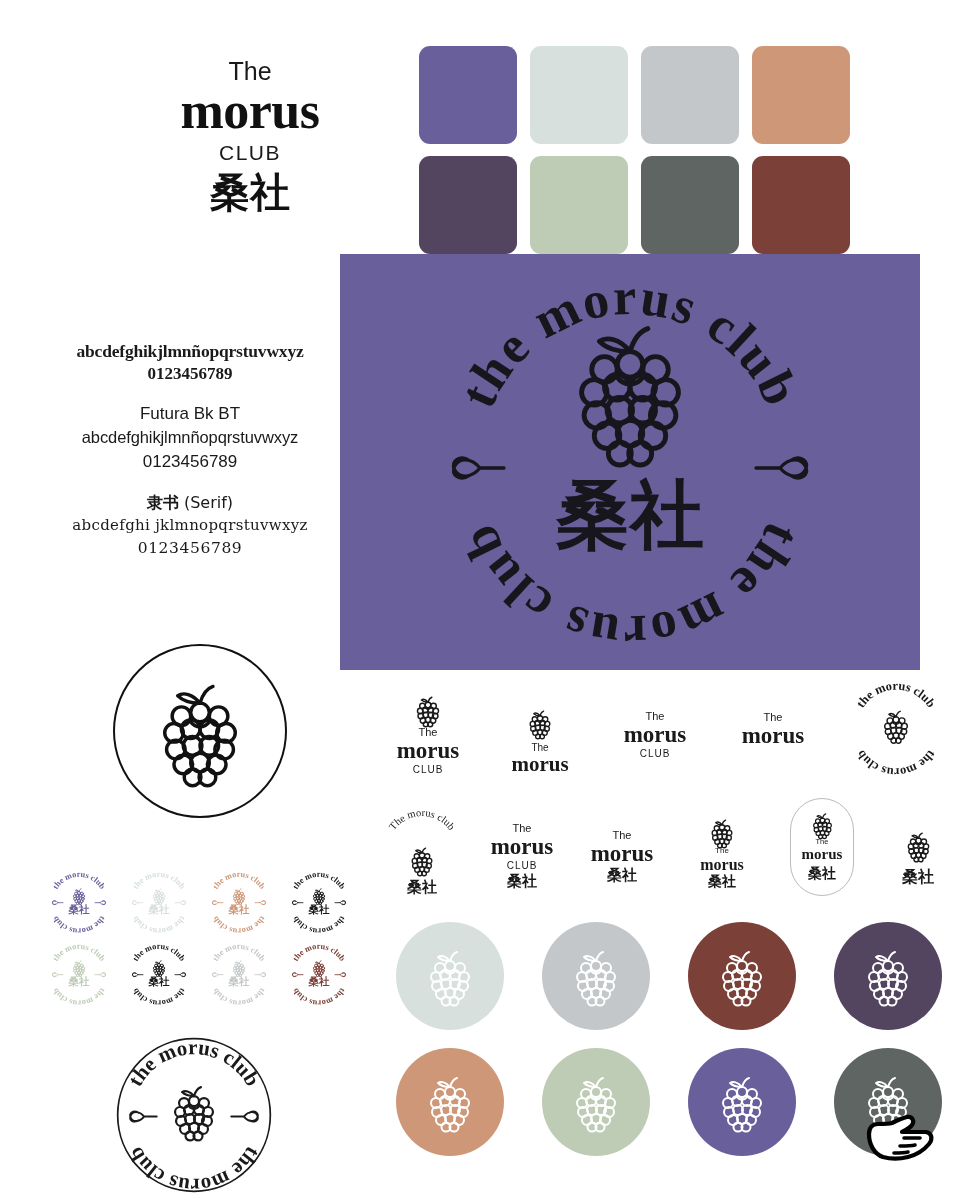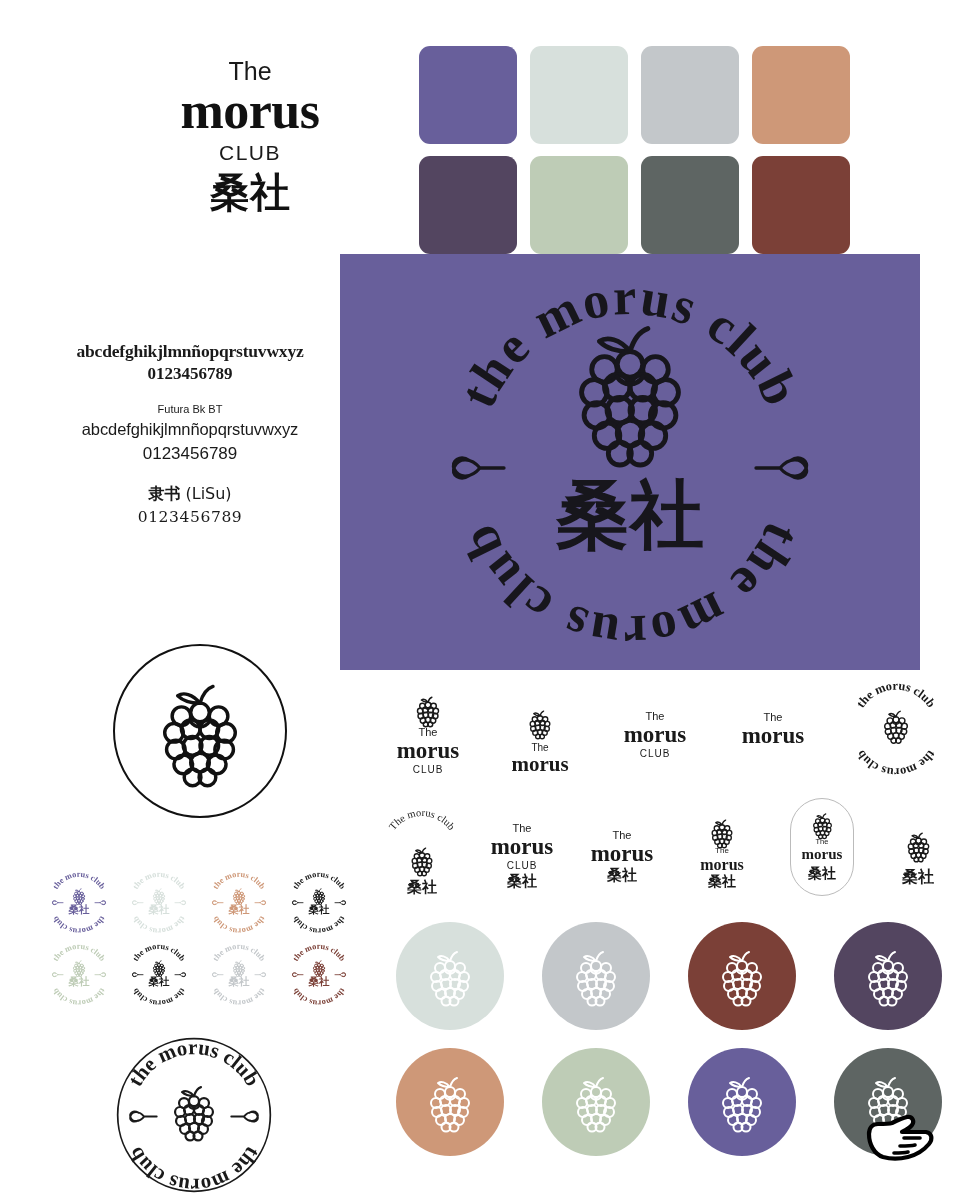--- a/index.html
+++ b/index.html
@@ -19,21 +19,21 @@
   
   #swatch-grid{left:419px;top:46px;width:432px;display:grid;grid-template-columns:repeat(4,98px);grid-template-rows:repeat(2,98px);column-gap:13px;row-gap:12px;}
   .swatch{border-radius:11px;width:98px;height:98px;}
 
   
   #type-specimens{left:30px;top:340px;width:320px;text-align:center;}
   .spec{margin-bottom:16px;}
   .spec-serif-name{font-family:"Liberation Serif",serif;font-weight:bold;font-size:17px;line-height:1.3;}
   .spec-serif-abc{font-family:"Liberation Serif",serif;font-weight:bold;font-size:17.5px;line-height:1.3;letter-spacing:-0.2px;}
   .spec-serif-num{font-family:"Liberation Serif",serif;font-weight:bold;font-size:17px;line-height:1.35;}
-  .spec-sans-name{font-family:"Liberation Sans",sans-serif;font-size:11px;line-height:1.45;}
+  .spec-sans-name{font-family:"Liberation Sans",sans-serif;font-size:17px;line-height:1.45;}
   .spec-sans-abc{font-family:"Liberation Sans",sans-serif;font-size:16.5px;line-height:1.45;letter-spacing:-0.1px;}
   .spec-sans-num{font-family:"Liberation Sans",sans-serif;font-size:17px;line-height:1.45;}
   .spec-cn-name{font-family:"DejaVu Sans",sans-serif;font-size:16px;line-height:1.5;}
   .spec-cn-name b{font-weight:bold;text-align:right;}
   .spec-mono-abc{font-family:"DejaVu Serif",serif;font-size:15px;line-height:1.45;letter-spacing:0.3px;}
   .spec-mono-num{font-family:"DejaVu Serif",serif;font-size:15.5px;line-height:1.45;letter-spacing:0.6px;}
 
   
   #hero-panel{left:340px;top:254px;width:580px;height:416px;}
 
@@ -91,22 +91,23 @@
     <div class="spec-serif-num">0123456789</div>
   </div>
   <div class="spec">
     <div class="spec-sans-name">Futura Bk BT</div>
     <div class="spec-sans-abc">abcdefghikjlmnñopqrstuvwxyz</div>
     <div class="spec-sans-num">0123456789</div>
   </div>
   <div class="spec">
     <div class="spec-cn-name">
       <b>隶书</b>
-      <span>(LiSu)</span>
-    </div>
+      <span>(Serif)</span>
+    </div>
+    <div class="spec-mono-abc">abcdefghi jklmnopqrstuvwxyz</div>
     <div class="spec-mono-num">0123456789</div>
   </div>
 </div>
 
 <div class="abs" id="hero-panel">
   <svg width="580" height="416" viewBox="0 0 580 416">
     <rect id="hero-bg" x="0" y="0" width="580" height="416" fill="#685F9B"></rect>
     <g transform="translate(290,208)">
       <defs>
         <path id="arcTop" d="M -148,0 A 148,148 0 0 1 148,0"></path>

